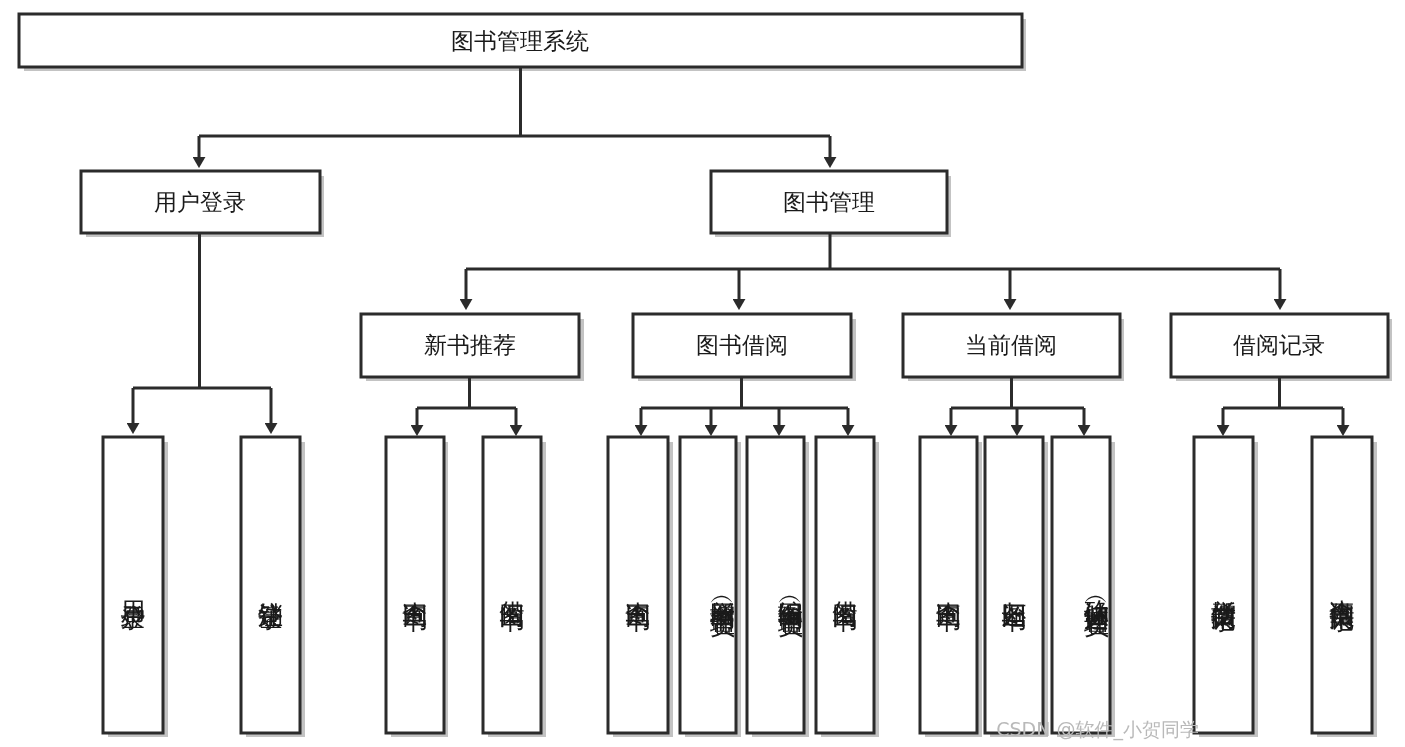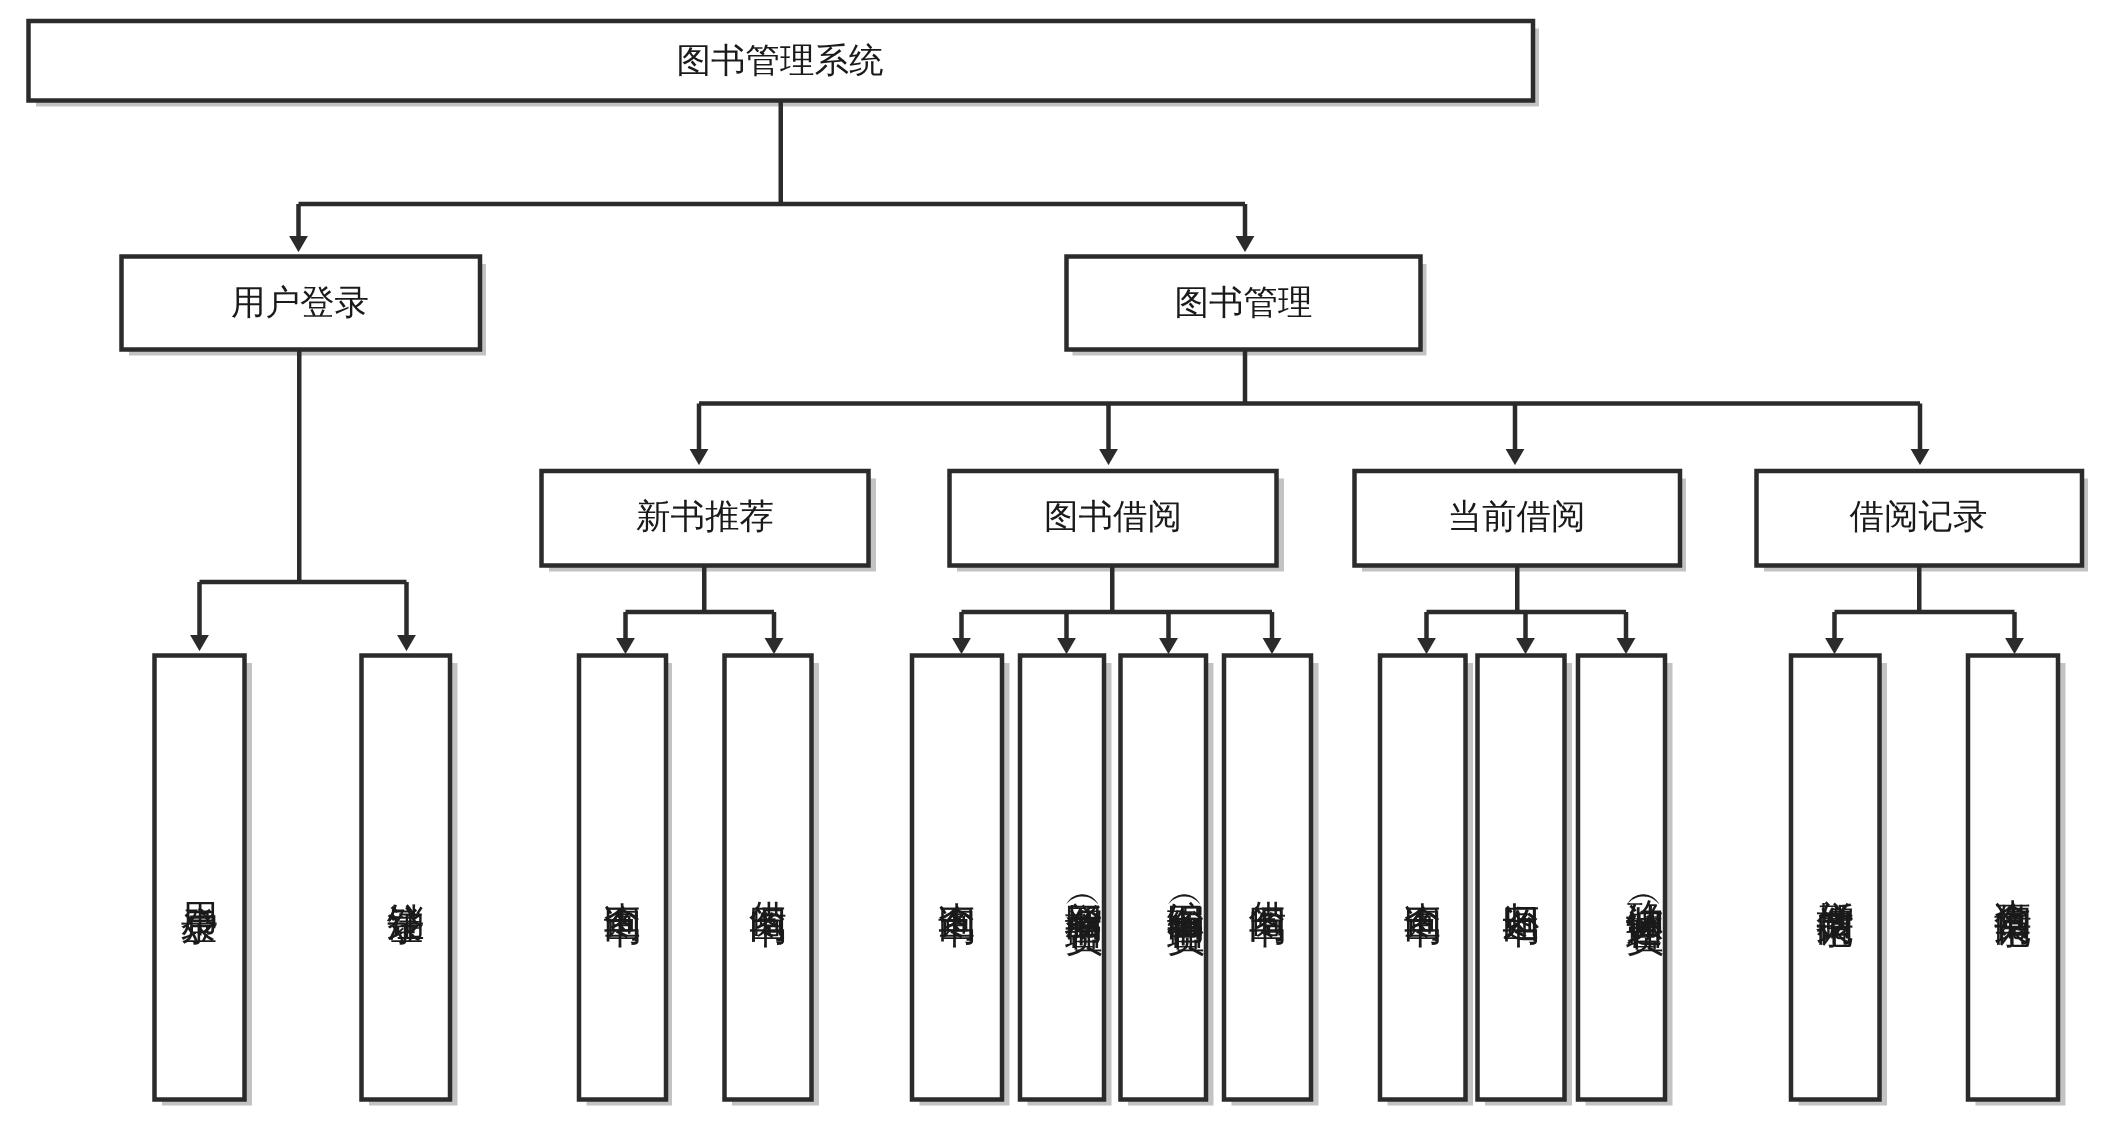--- a/index.html
+++ b/index.html
@@ -210,13 +210,14 @@
   <div class="leaf-label" style="left:747px; top:437px; width:57px; height:296px; align-items:flex-start; padding-top:8px; box-sizing:border-box;">编辑图书（管理员）</div>
   <div class="leaf-label" style="left:816px; top:437px; width:58px; height:296px;">借阅图书</div>
 
   <div class="leaf-label" style="left:920px; top:437px; width:57px; height:296px;">查询图书</div>
   <div class="leaf-label" style="left:985px; top:437px; width:58px; height:296px;">归还图书</div>
   <div class="leaf-label" style="left:1052px; top:437px; width:58px; height:296px; align-items:flex-start; padding-top:8px; box-sizing:border-box;">确认归还（管理员）</div>
 
   <div class="leaf-label" style="left:1194px; top:437px; width:59px; height:296px;">新增借阅记录</div>
   <div class="leaf-label" style="left:1312px; top:437px; width:60px; height:296px;">查询借阅记录</div>
 
+  <div class="watermark">CSDN @软件_小贺同学</div>
 </div>
 
 </body></html>

